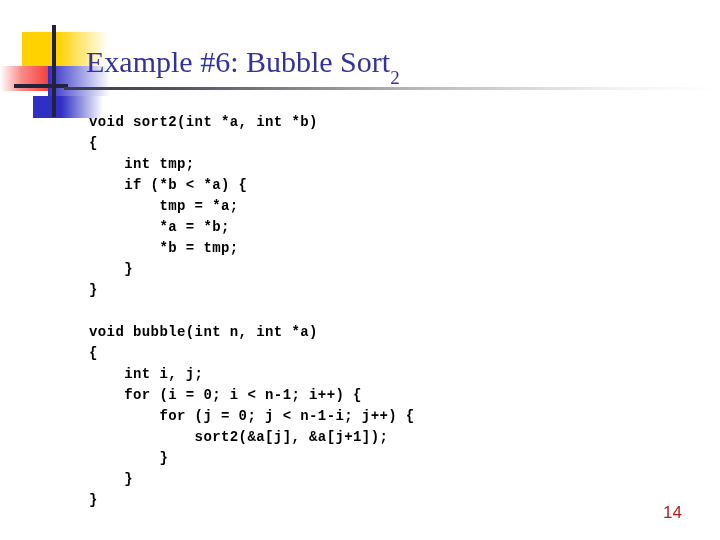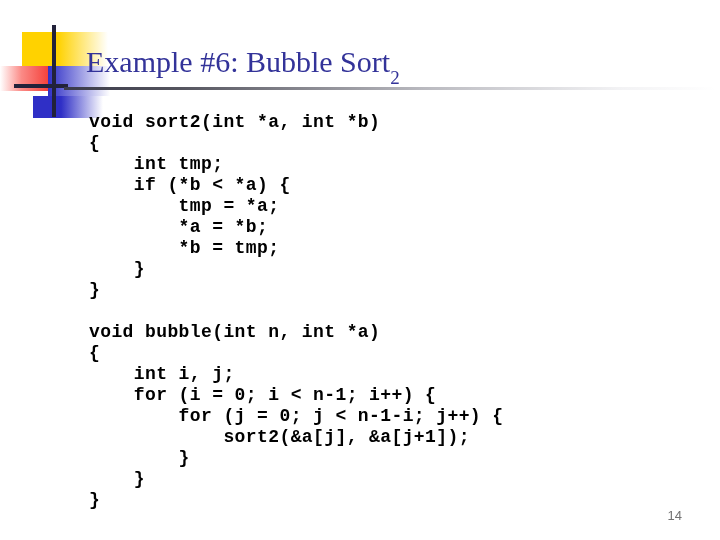--- a/index.html
+++ b/index.html
@@ -117,41 +117,41 @@
     background: linear-gradient(to right, #3a3a4a 0%, #55555f 18%, #b9b9bf 55%, #f2f2f4 85%, #ffffff 100%);
   }
 
   
   #code {
     position: absolute;
     left: 89px;
     top: 112px;
     font-family: "Liberation Mono", "DejaVu Sans Mono", monospace;
     font-weight: bold;
-    font-size: 18px;
+    font-size: 14px;
     line-height: 21px;
     color: #000000;
     white-space: pre;
     letter-spacing: 0.4px;
   }
   #code .ln {
     height: 21px;
   }
   #code .ln.blank {
     height: 21px;
   }
 
   
   #page-number {
     position: absolute;
     right: 38px;
     bottom: 17px;
     font-family: "Liberation Sans", "DejaVu Sans", sans-serif;
-    font-size: 13px;
-    color: #737373;
+    font-size: 17px;
+    color: #b91c1c;
   }
 </style>
 </head>
 <body>
 
 <div id="logo">
   <div class="blk blk-yellow"></div>
   <div class="blk blk-yellow-fade"></div>
   <div class="blk blk-red-fade"></div>
   <div class="blk blk-blue-fade"></div>

